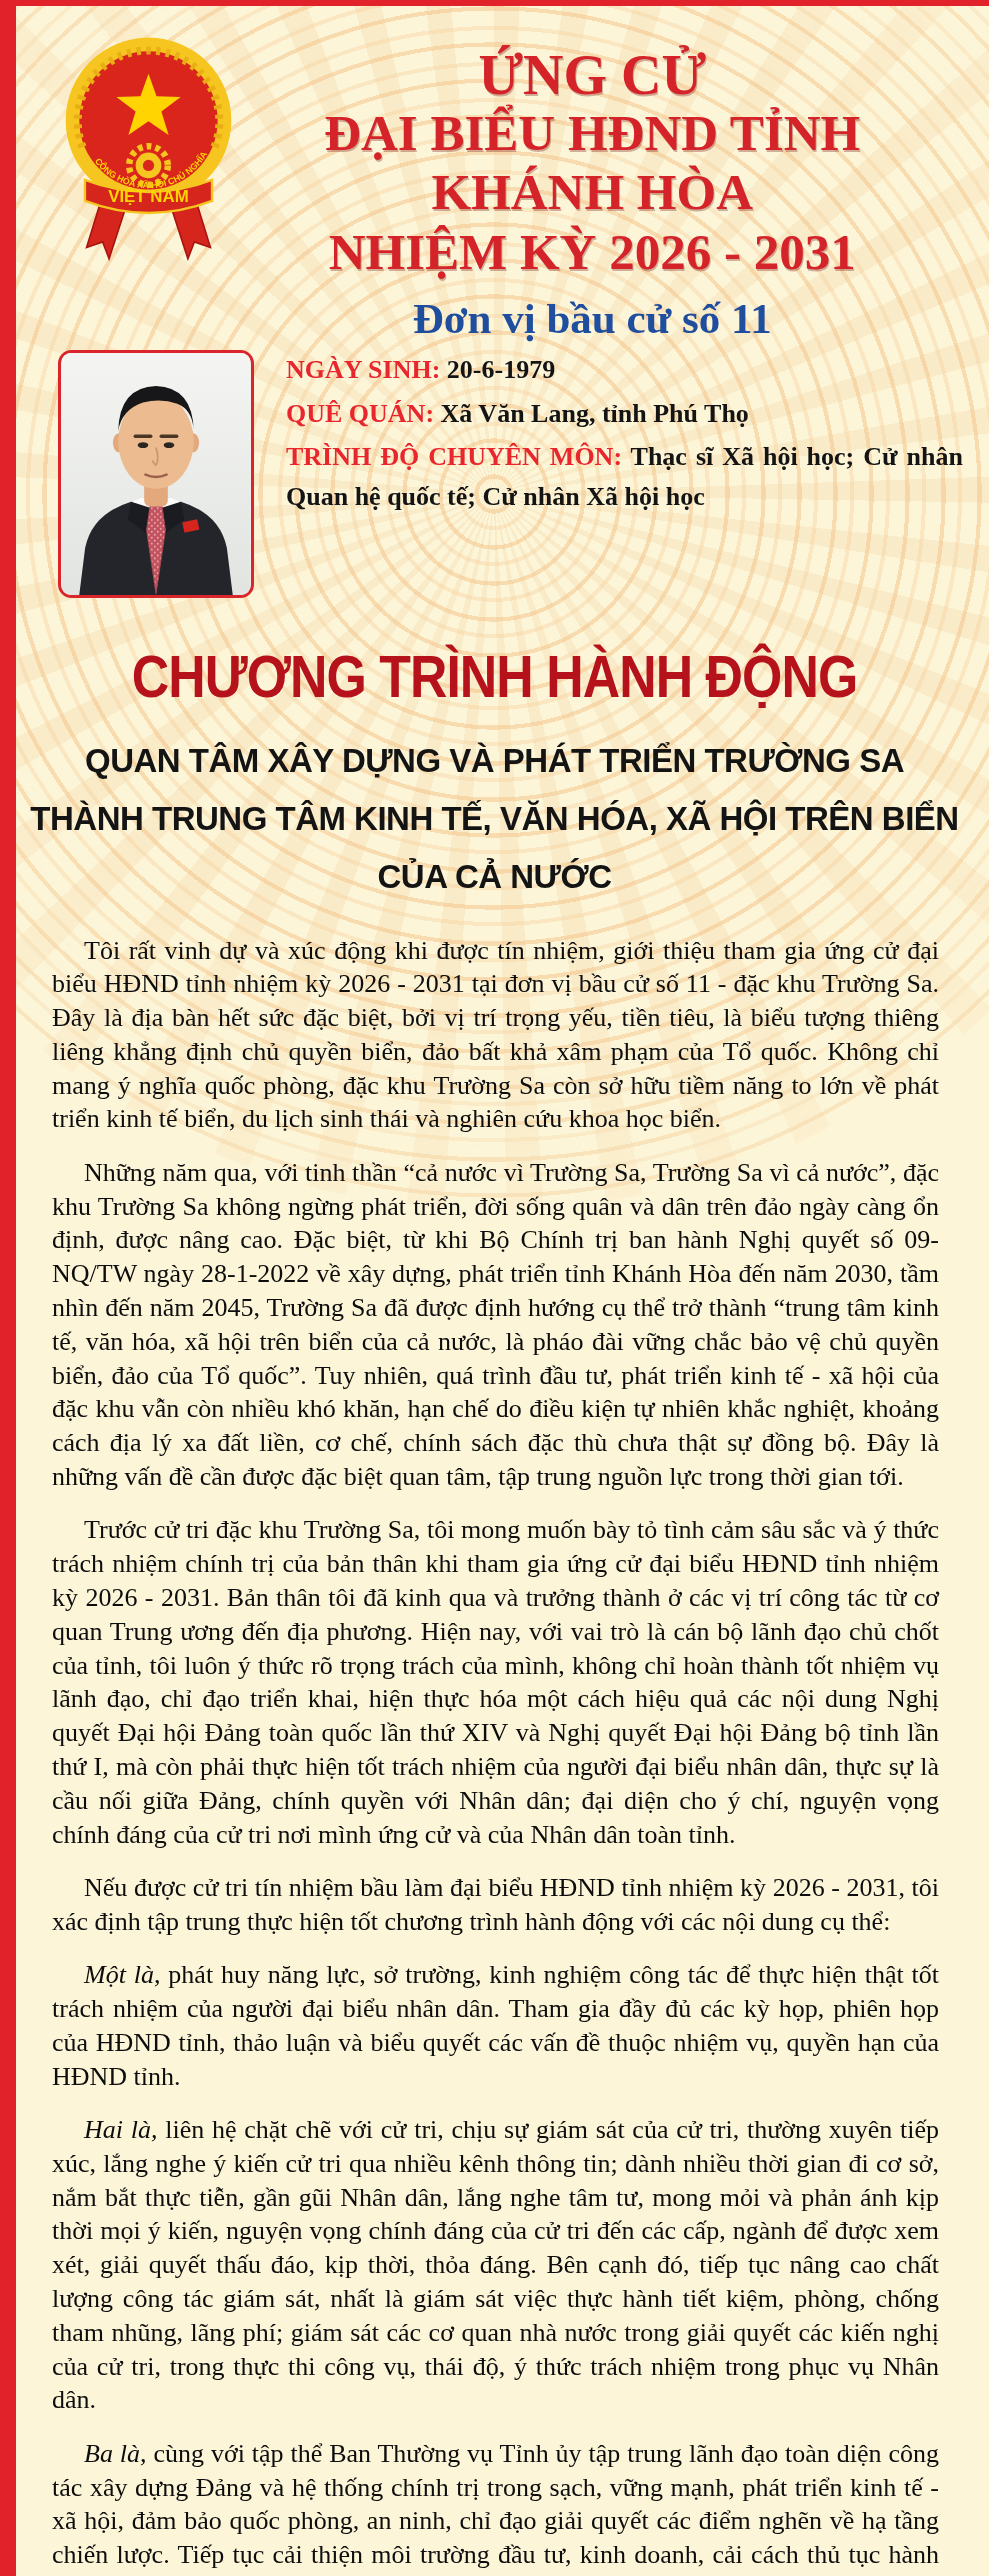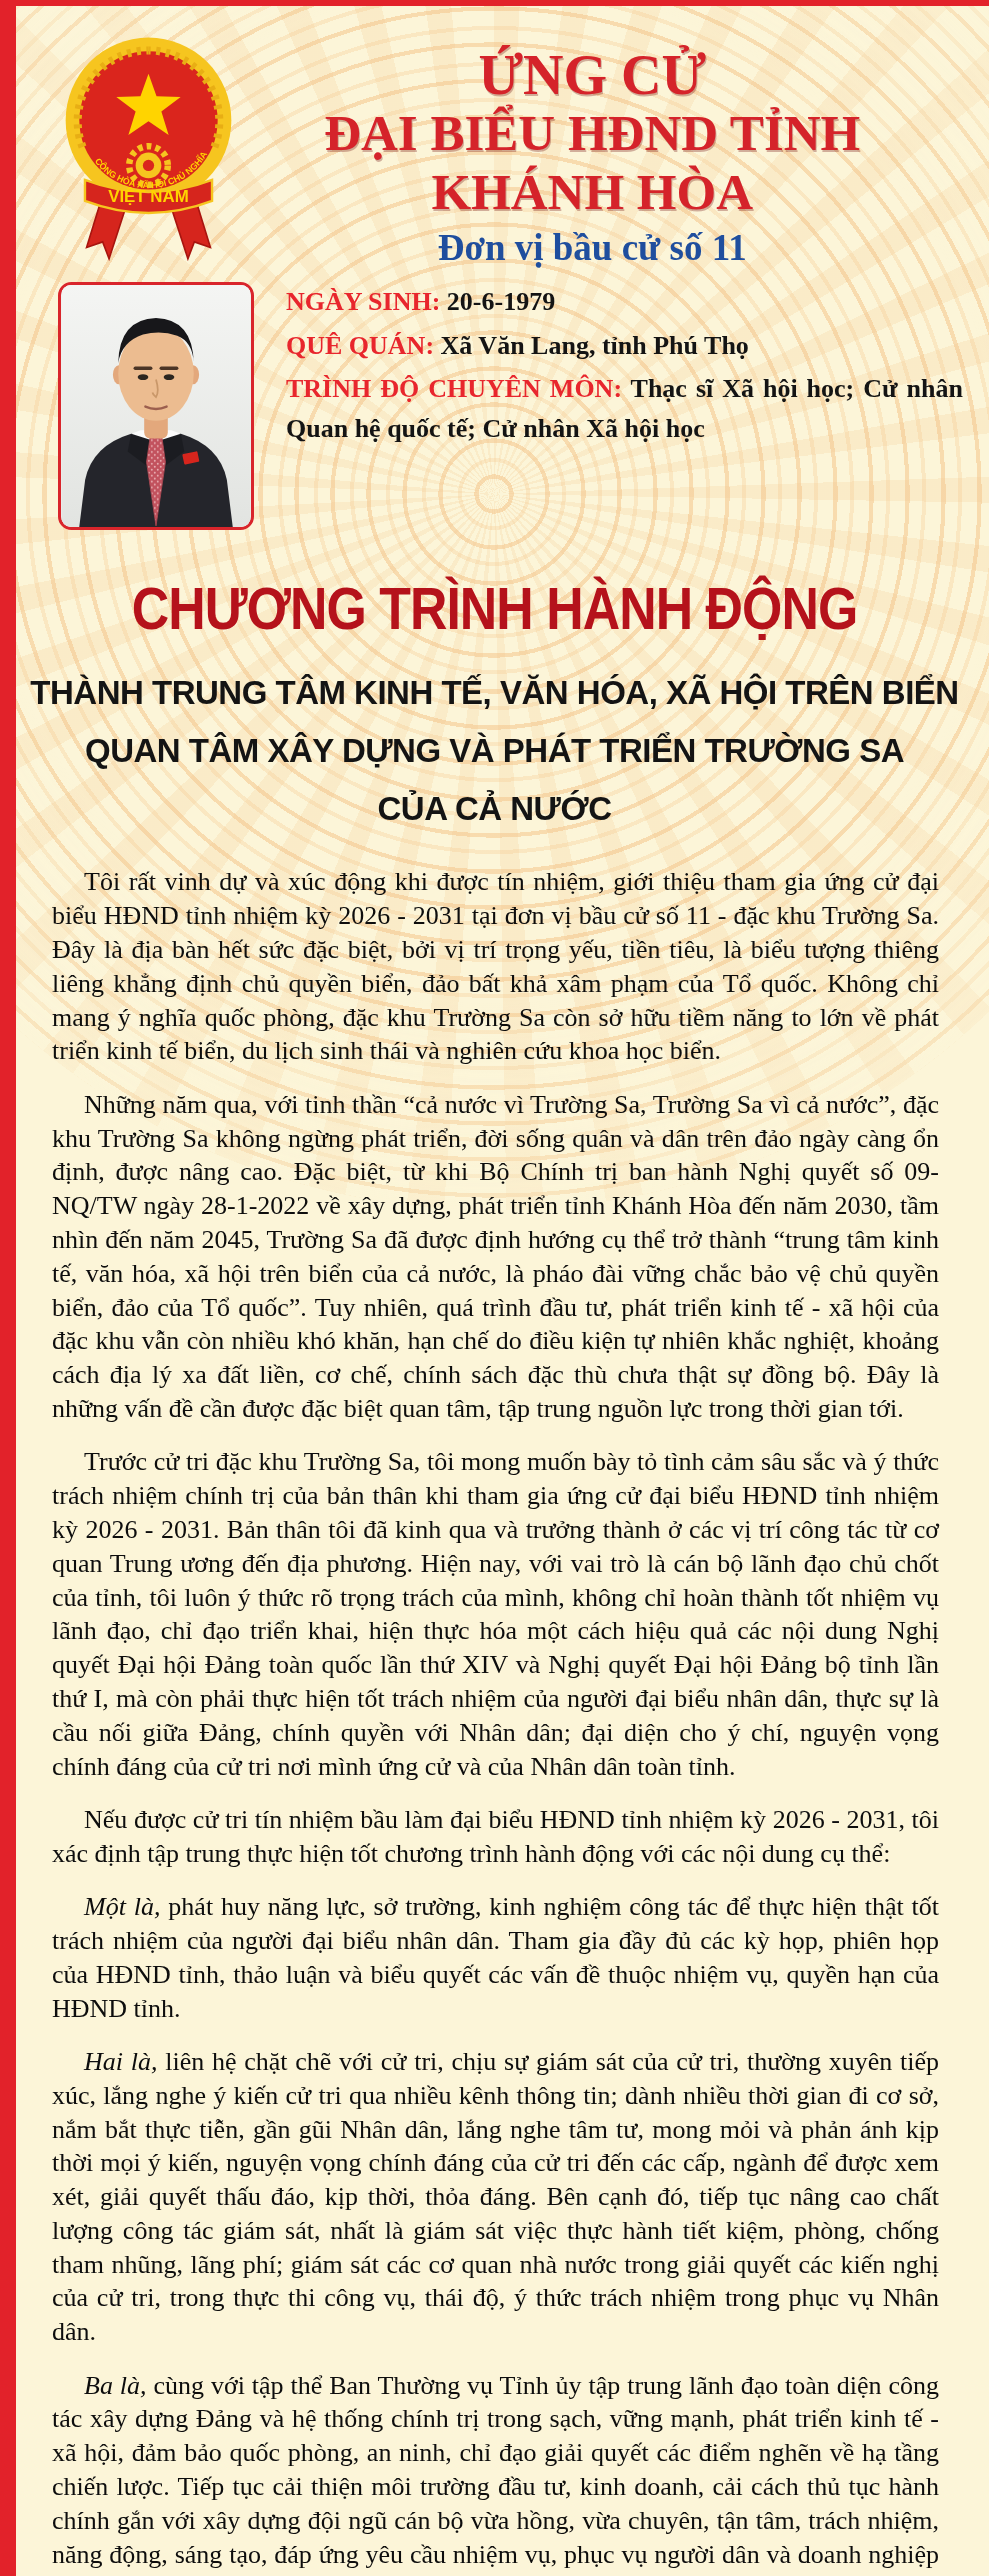--- a/index.html
+++ b/index.html
@@ -17,21 +17,21 @@
     background:radial-gradient(circle, rgba(252,245,216,0) 50%, rgba(252,245,216,.35) 68%, #fcf5d8 99%);}
   .edge-top{position:absolute;left:0;top:0;width:100%;height:6.2px;background:#e2222a;z-index:5;}
   .edge-left{position:absolute;left:0;top:0;width:15.5px;height:3909px;background:#e2222a;z-index:5;}
   .content{position:relative;z-index:2;}
   
   .masthead{display:flex;align-items:flex-start;padding:30px 31px 0 56px;}
   .emblem{flex:0 0 191px;}
   .masthead-text{flex:1;text-align:center;padding:15.5px 20.6px 0 0;}
   .m1{font-size:56px;font-weight:bold;color:#d5232a;text-shadow:1px 1.5px 0 rgba(110,10,10,.30);line-height:1.05;}
   .m2{font-size:51px;font-weight:bold;color:#d5232a;text-shadow:1px 1.5px 0 rgba(110,10,10,.30);line-height:1.16;}
-  .m3{margin-top:5px;font-size:37px;font-weight:bold;color:#1f4e9e;line-height:1.1;}
+  .m3{margin-top:13px;font-size:43px;font-weight:bold;color:#1f4e9e;line-height:1.1;}
   
   .candidate{display:flex;padding:8.2px 26px 0 58px;}
   .photo-frame{flex:0 0 190px;height:242px;border:3.6px solid #d9252b;border-radius:13.4px;overflow:hidden;
                background:#eef0ee;}
   .photo-frame svg{display:block;width:100%;height:100%;}
   .info{flex:1;margin-left:32px;font-size:26px;font-weight:bold;line-height:1.55;color:#111;}
   .info p{margin:0 0 3.1px 0;text-align:justify;}
   .lbl{color:#e8262d;}
   .val{color:#141414;}
   
@@ -74,20 +74,21 @@
             <text font-size="11" font-weight="bold" fill="#ffd400" font-family="Liberation Sans, sans-serif">
               <textPath href="#arcPath" startOffset="8%">CỘNG HÒA XÃ HỘI CHỦ NGHĨA</textPath>
             </text>
             <path d="M36 186 Q115 216 194 186 L194 212 Q115 242 36 212 Z" fill="#d6251d" stroke="#f6c51f" stroke-width="3"></path>
             <text x="115" y="213" text-anchor="middle" font-size="21" font-weight="bold" fill="#ffd400" font-family="Liberation Sans, sans-serif">VIỆT NAM</text>
           </svg>
         </div>
         <div class="masthead-text">
           <div class="m1">ỨNG CỬ</div>
           <div class="m2">ĐẠI BIỂU HĐND TỈNH KHÁNH HÒA</div>
+          <div class="m2">NHIỆM KỲ 2026 - 2031</div>
           <div class="m3">Đơn vị bầu cử số 11</div>
         </div>
       </header>
 
       <section class="candidate">
         <div class="photo-frame">
           <svg viewBox="0 0 320 410">
             <rect width="320" height="410" fill="#eef0ee"></rect>
             <rect width="320" height="410" fill="url(#pgrad)"></rect>
             <defs>
@@ -123,22 +124,22 @@
         <div class="info">
           <p><span class="lbl">NGÀY SINH:</span> <span class="val">20-6-1979</span></p>
           <p><span class="lbl">QUÊ QUÁN:</span> <span class="val">Xã Văn Lang, tỉnh Phú Thọ</span></p>
           <p><span class="lbl">TRÌNH ĐỘ CHUYÊN MÔN:</span> <span class="val">Thạc sĩ Xã hội học; Cử nhân Quan hệ quốc tế; Cử nhân Xã hội học</span></p>
         </div>
       </section>
 
       <section>
         <div class="prog-title">CHƯƠNG TRÌNH HÀNH ĐỘNG</div>
         <div class="prog-sub">
+          <div>QUAN TÂM XÂY DỰNG VÀ PHÁT TRIỂN TRƯỜNG SA</div>
           <div>THÀNH TRUNG TÂM KINH TẾ, VĂN HÓA, XÃ HỘI TRÊN BIỂN</div>
-          <div>QUAN TÂM XÂY DỰNG VÀ PHÁT TRIỂN TRƯỜNG SA</div>
           <div>CỦA CẢ NƯỚC</div>
         </div>
       </section>
 
       <main class="bodytext">
         <p><span class="lead"></span><span>Tôi rất vinh dự và xúc động khi được tín nhiệm, giới thiệu tham gia ứng cử đại biểu HĐND tỉnh nhiệm kỳ 2026 - 2031 tại đơn vị bầu cử số 11 - đặc khu Trường Sa. Đây là địa bàn hết sức đặc biệt, bởi vị trí trọng yếu, tiền tiêu, là biểu tượng thiêng liêng khẳng định chủ quyền biển, đảo bất khả xâm phạm của Tổ quốc. Không chỉ mang ý nghĩa quốc phòng, đặc khu Trường Sa còn sở hữu tiềm năng to lớn về phát triển kinh tế biển, du lịch sinh thái và nghiên cứu khoa học biển.</span></p>
         <p><span class="lead"></span><span>Những năm qua, với tinh thần “cả nước vì Trường Sa, Trường Sa vì cả nước”, đặc khu Trường Sa không ngừng phát triển, đời sống quân và dân trên đảo ngày càng ổn định, được nâng cao. Đặc biệt, từ khi Bộ Chính trị ban hành Nghị quyết số 09-NQ/TW ngày 28-1-2022 về xây dựng, phát triển tỉnh Khánh Hòa đến năm 2030, tầm nhìn đến năm 2045, Trường Sa đã được định hướng cụ thể trở thành “trung tâm kinh tế, văn hóa, xã hội trên biển của cả nước, là pháo đài vững chắc bảo vệ chủ quyền biển, đảo của Tổ quốc”. Tuy nhiên, quá trình đầu tư, phát triển kinh tế - xã hội của đặc khu vẫn còn nhiều khó khăn, hạn chế do điều kiện tự nhiên khắc nghiệt, khoảng cách địa lý xa đất liền, cơ chế, chính sách đặc thù chưa thật sự đồng bộ. Đây là những vấn đề cần được đặc biệt quan tâm, tập trung nguồn lực trong thời gian tới.</span></p>
         <p><span class="lead"></span><span>Trước cử tri đặc khu Trường Sa, tôi mong muốn bày tỏ tình cảm sâu sắc và ý thức trách nhiệm chính trị của bản thân khi tham gia ứng cử đại biểu HĐND tỉnh nhiệm kỳ 2026 - 2031. Bản thân tôi đã kinh qua và trưởng thành ở các vị trí công tác từ cơ quan Trung ương đến địa phương. Hiện nay, với vai trò là cán bộ lãnh đạo chủ chốt của tỉnh, tôi luôn ý thức rõ trọng trách của mình, không chỉ hoàn thành tốt nhiệm vụ lãnh đạo, chỉ đạo triển khai, hiện thực hóa một cách hiệu quả các nội dung Nghị quyết Đại hội Đảng toàn quốc lần thứ XIV và Nghị quyết Đại hội Đảng bộ tỉnh lần thứ I, mà còn phải thực hiện tốt trách nhiệm của người đại biểu nhân dân, thực sự là cầu nối giữa Đảng, chính quyền với Nhân dân; đại diện cho ý chí, nguyện vọng chính đáng của cử tri nơi mình ứng cử và của Nhân dân toàn tỉnh.</span></p>
         <p><span class="lead"></span><span>Nếu được cử tri tín nhiệm bầu làm đại biểu HĐND tỉnh nhiệm kỳ 2026 - 2031, tôi xác định tập trung thực hiện tốt chương trình hành động với các nội dung cụ thể:</span></p>
         <p><span class="lead">Một là,</span><span> phát huy năng lực, sở trường, kinh nghiệm công tác để thực hiện thật tốt trách nhiệm của người đại biểu nhân dân. Tham gia đầy đủ các kỳ họp, phiên họp của HĐND tỉnh, thảo luận và biểu quyết các vấn đề thuộc nhiệm vụ, quyền hạn của HĐND tỉnh.</span></p>

